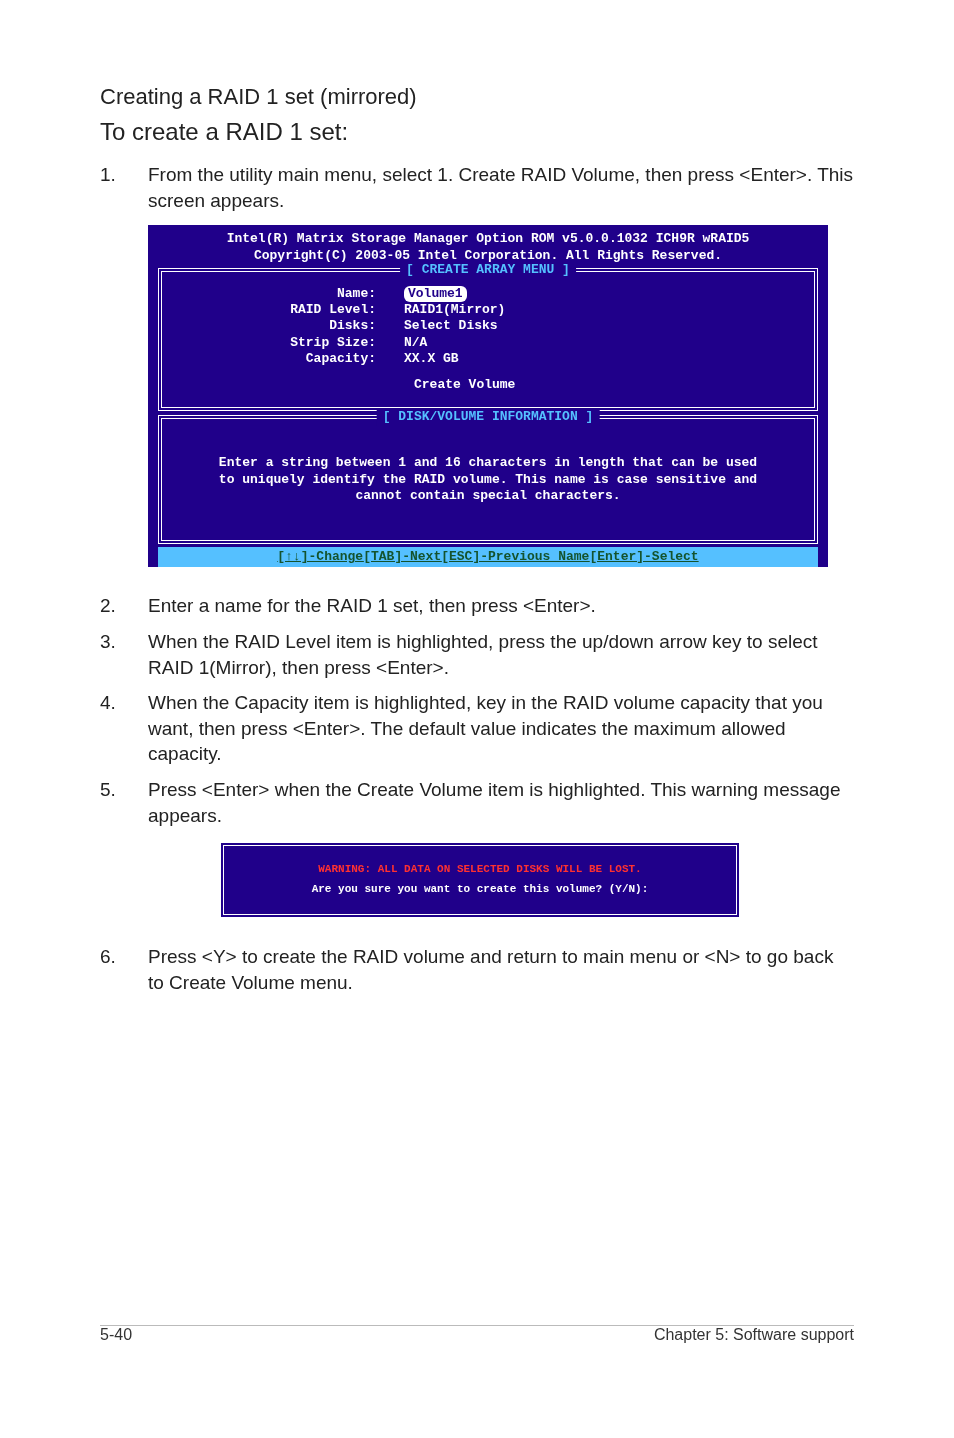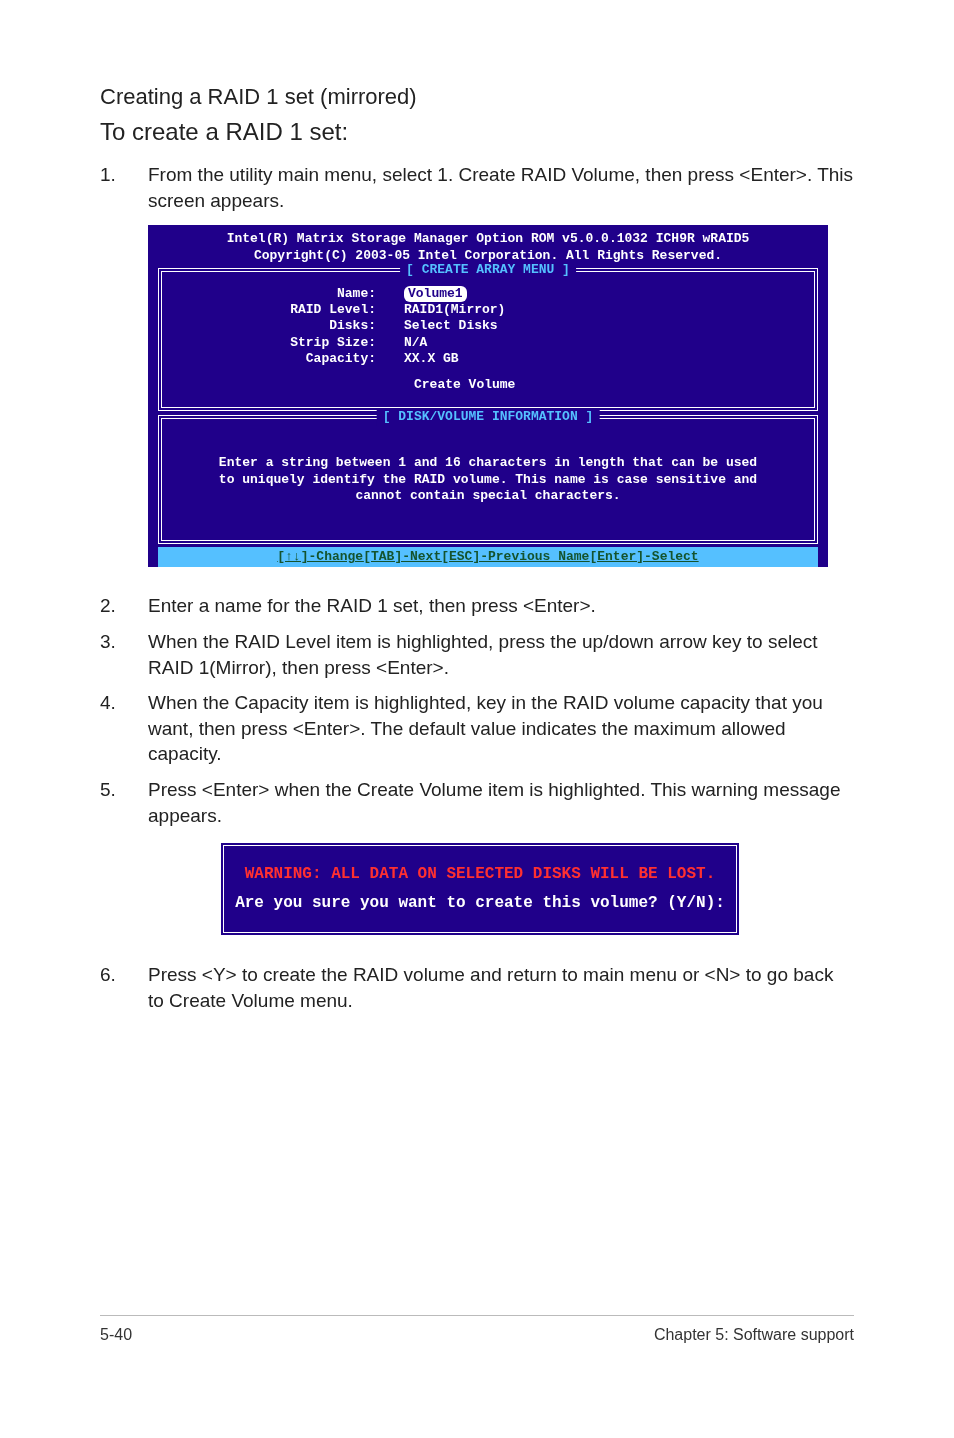--- a/index.html
+++ b/index.html
@@ -30,27 +30,27 @@
   .bios .fields .val.highlight { background: #fff; color: #20008a; padding: 0 4px; border-radius: 6px; }
   .bios .cv { text-align: left; padding-left: 240px; margin: 10px 0 6px 0; }
   .bios .info-text { text-align: center; white-space: pre-line; margin: 28px 0 28px 0; }
   .bios .footer {
     background: #55c0ff; color: #14532d; display: flex; justify-content: center;
     padding: 2px 8px; margin: 0 10px 6px 10px; font-weight: bold; text-decoration: underline;
   }
   .warn-wrap { margin: 14px 0 26px 120px; }
   .warnbox {
     width: 520px; background: #20008a; color: #fff;
-    font-family: "Courier New", monospace; font-size: 16px; font-weight: bold;
+    font-family: "Courier New", monospace; font-size: 11px; font-weight: bold;
     border: 4px double #fff; padding: 14px 10px; text-align: center; line-height: 1.8;
   }
   .warnbox .redline { color: #ff3030; }
   .footer-line {
     position: absolute; bottom: 36px; left: 100px; right: 100px;
-    border-top: 1px solid #bbb; padding-top: 10px;
+    border-top: 1px solid #bbb; 
     display: flex; justify-content: space-between; font-size: 16px; color: #333;
   }
 </style>
 </head>
 <body>
 
 <div class="page">
   <h2 class="section">Creating a RAID 1 set (mirrored)</h2>
   <p class="intro">To create a RAID 1 set:</p>
 

